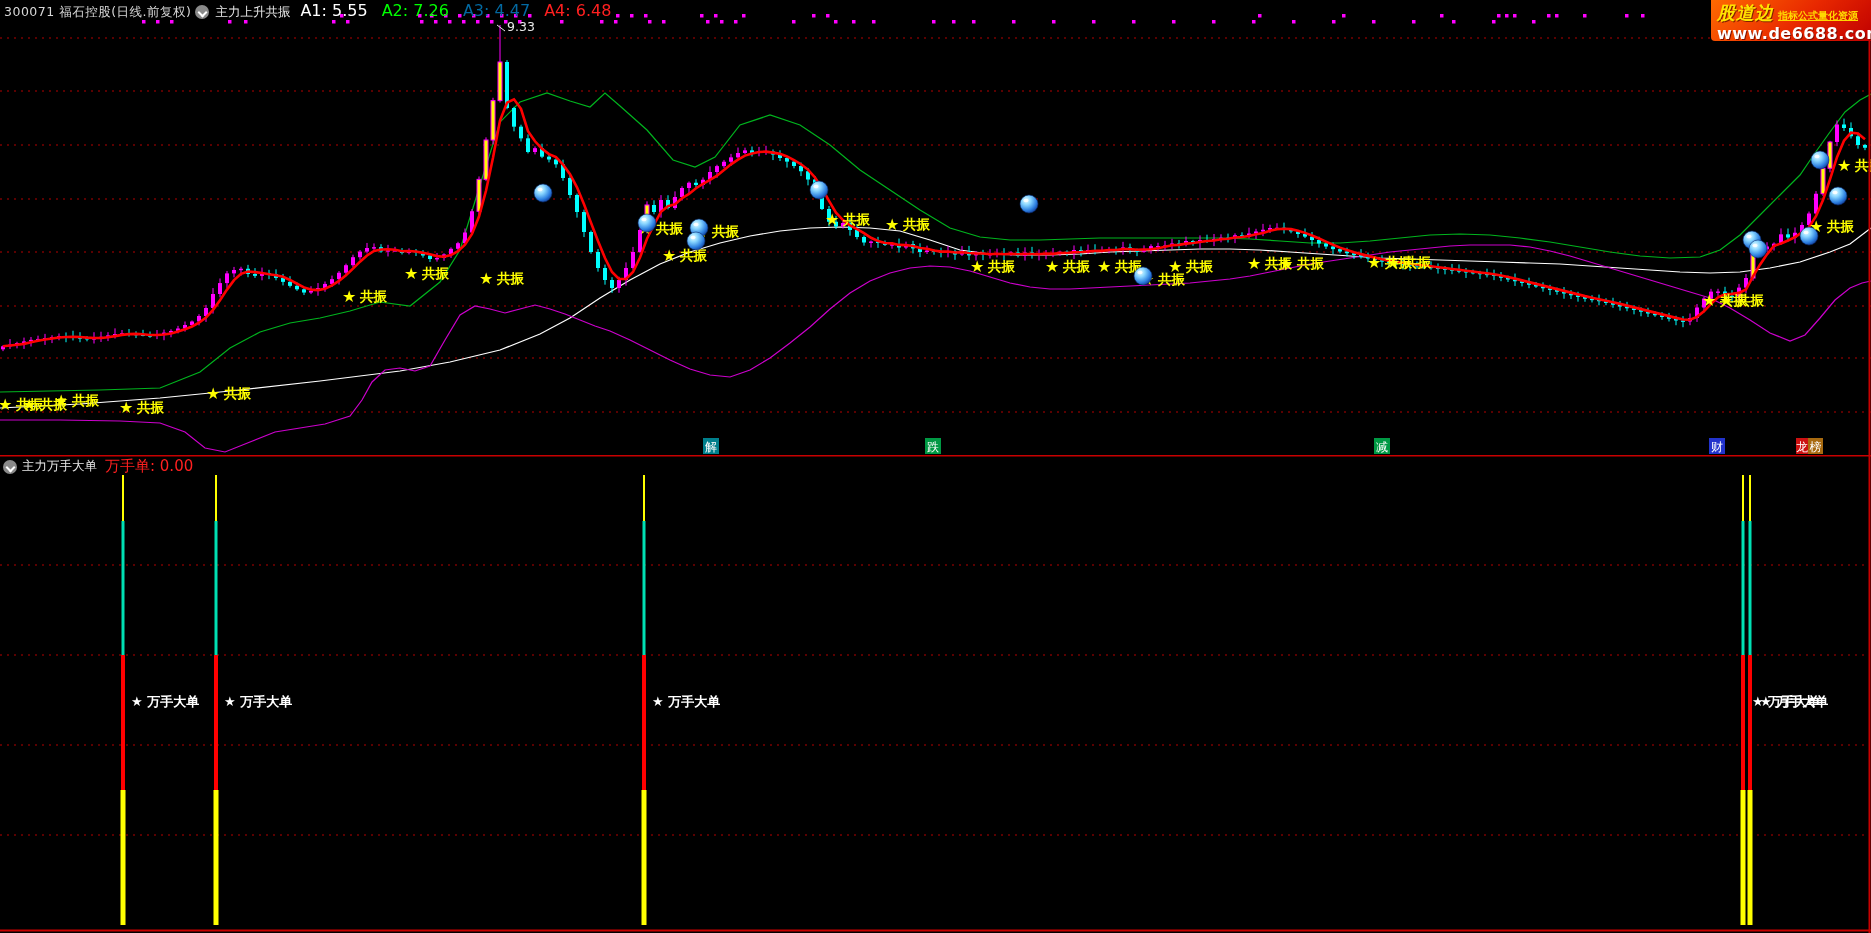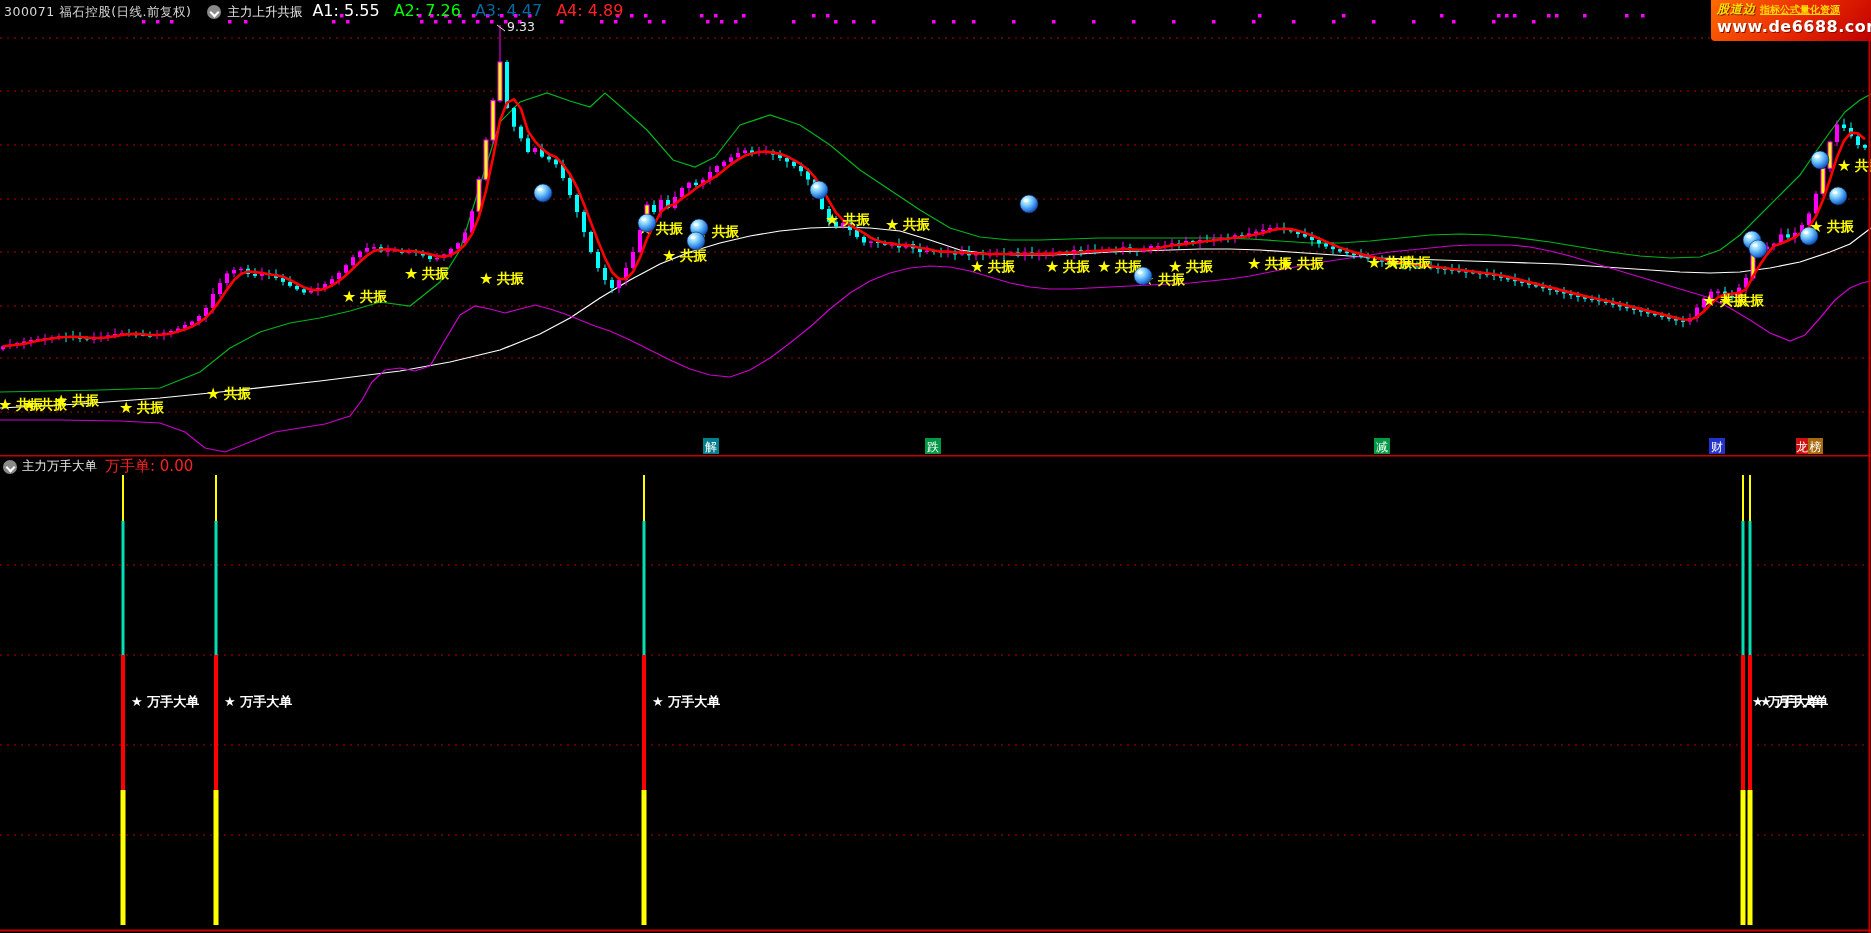--- a/index.html
+++ b/index.html
@@ -2,39 +2,39 @@
 <html><head>
 <meta charset="utf-8">
 <style>
   html,body{margin:0;padding:0;background:#111;}
   #screen{
     position:relative;width:1871px;height:933px;background:#000;overflow:hidden;
     font-family:"DejaVu Sans","Liberation Sans",sans-serif;
   }
   .hdr-row{position:absolute;top:2px;left:4px;display:flex;align-items:center;
     font-size:12.5px;line-height:18px;white-space:nowrap;z-index:5;color:#ddd;}
-  .hdr-stock{color:#d8d8d8;margin-right:16px;letter-spacing:.5px;}
+  .hdr-stock{color:#d8d8d8;margin-right:4px;letter-spacing:.5px;}
   .hdr-ind{color:#e8e8e8;margin:0 10px 0 6px;}
   .hdr-val{margin-right:14px;font-size:16px;}
   .coll-icon{width:14px;height:14px;border-radius:50%;background:#8a8a8a;display:inline-block;
     position:relative;flex:0 0 auto;}
   .coll-icon::after{content:"";position:absolute;left:3.5px;top:4px;width:5px;height:5px;
     border-right:2px solid #fff;border-bottom:2px solid #fff;transform:rotate(45deg);}
   #main-chart,#sub-chart{position:absolute;left:0;display:block;}
   #main-chart{top:0;}
   #sub-chart{top:455px;}
   #sub-hdr{position:absolute;top:457px;left:3px;display:flex;align-items:center;
     font-size:12.5px;white-space:nowrap;z-index:5;}
   #sub-hdr .sub-title{color:#e8e8e8;margin:0 8px 0 5px;}
   #sub-hdr .sub-val{font-size:15px;}
   #logo{position:absolute;top:0;right:0;width:160px;height:41px;z-index:9;cursor:pointer;
     background:linear-gradient(135deg,#ff6a00 0%,#e82800 55%,#c00000 100%);
     border-bottom-left-radius:4px;padding:1px 4px 0 6px;box-sizing:border-box;}
   #logo .l1{display:flex;align-items:baseline;}
-  #logo .l1 .brand{font-size:12px;font-weight:bold;font-style:italic;
+  #logo .l1 .brand{font-size:18px;font-weight:bold;font-style:italic;
     text-shadow:1px 1px 0 #802000;letter-spacing:1px;}
   #logo .l1 .slogan{font-size:10px;margin-left:4px;font-weight:bold;}
   #logo .l2{font-size:16px;font-weight:bold;color:#fff;line-height:17px;letter-spacing:.5px;
     text-shadow:1px 1px 0 #801000;}
 </style>
 </head>
 <body>
 
 <div id="screen" style="background: rgb(0, 0, 0);">
 
@@ -815,21 +815,21 @@
         <text x="652" y="251" fill="#ffffff" font-size="13" font-weight="bold">★ 万手大单</text>
         <text x="1752" y="251" fill="#ffffff" font-size="13" font-weight="bold">★ 万手大单</text>
         <text x="1760" y="251" fill="#ffffff" font-size="13" font-weight="bold">★ 万手大单</text>
       </g>
     </svg>
 
   <div class="hdr-row">
     <span class="hdr-stock">300071 福石控股(日线.前复权)</span>
     <span class="coll-icon"></span>
     <span class="hdr-ind">主力上升共振</span>
-    <span><span class="hdr-val" style="color: rgb(255, 255, 255);">A1: 5.55</span><span class="hdr-val" style="color: rgb(0, 255, 0);">A2: 7.26</span><span class="hdr-val" style="color: #0369a1;">A3: 4.47</span><span class="hdr-val" style="color: rgb(255, 32, 32);">A4: 4.89</span></span>
+    <span><span class="hdr-val" style="color: rgb(255, 255, 255);">A1: 5.55</span><span class="hdr-val" style="color: rgb(0, 255, 0);">A2: 7.26</span><span class="hdr-val" style="color: #0369a1;">A3: 4.47</span><span class="hdr-val" style="color: rgb(255, 32, 32);">A4: 6.48</span></span>
   </div>
 
   <div id="sub-hdr">
     <span class="coll-icon"></span>
     <span class="sub-title">主力万手大单</span>
     <span class="sub-val" style="color: rgb(255, 32, 32);">万手单: 0.00</span>
   </div>
 
   <div id="logo">
     <div class="l1">

